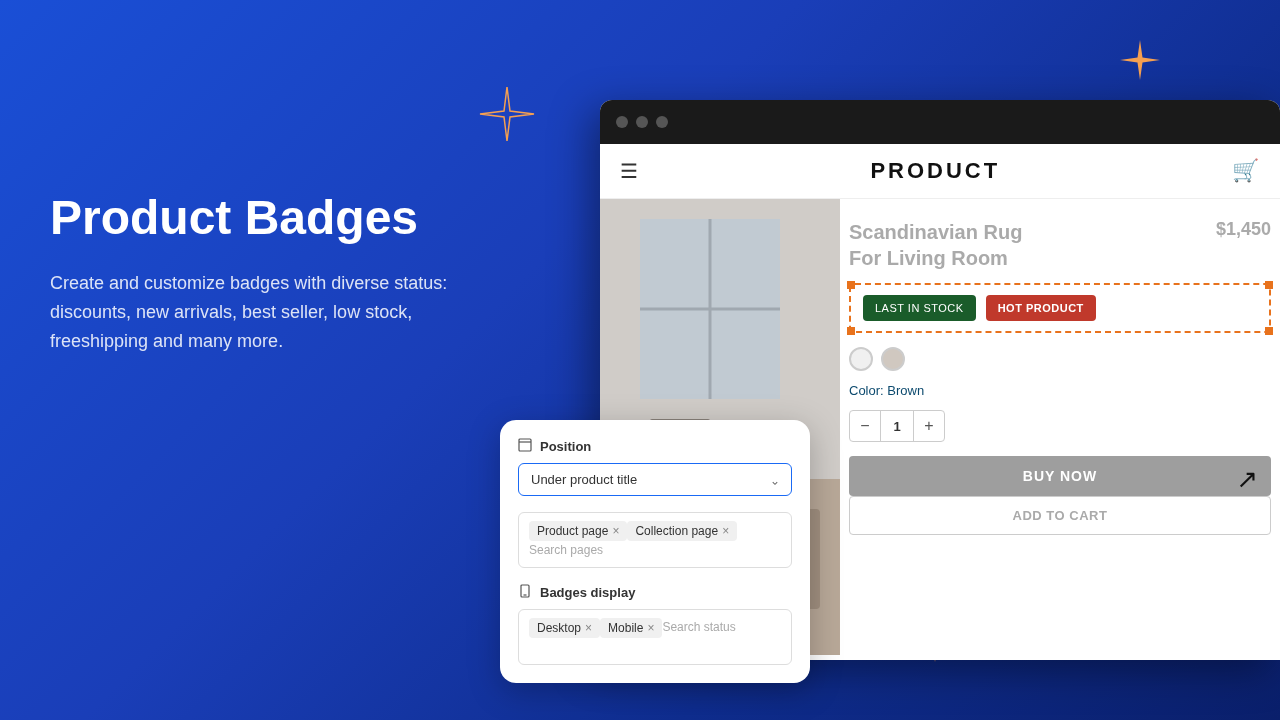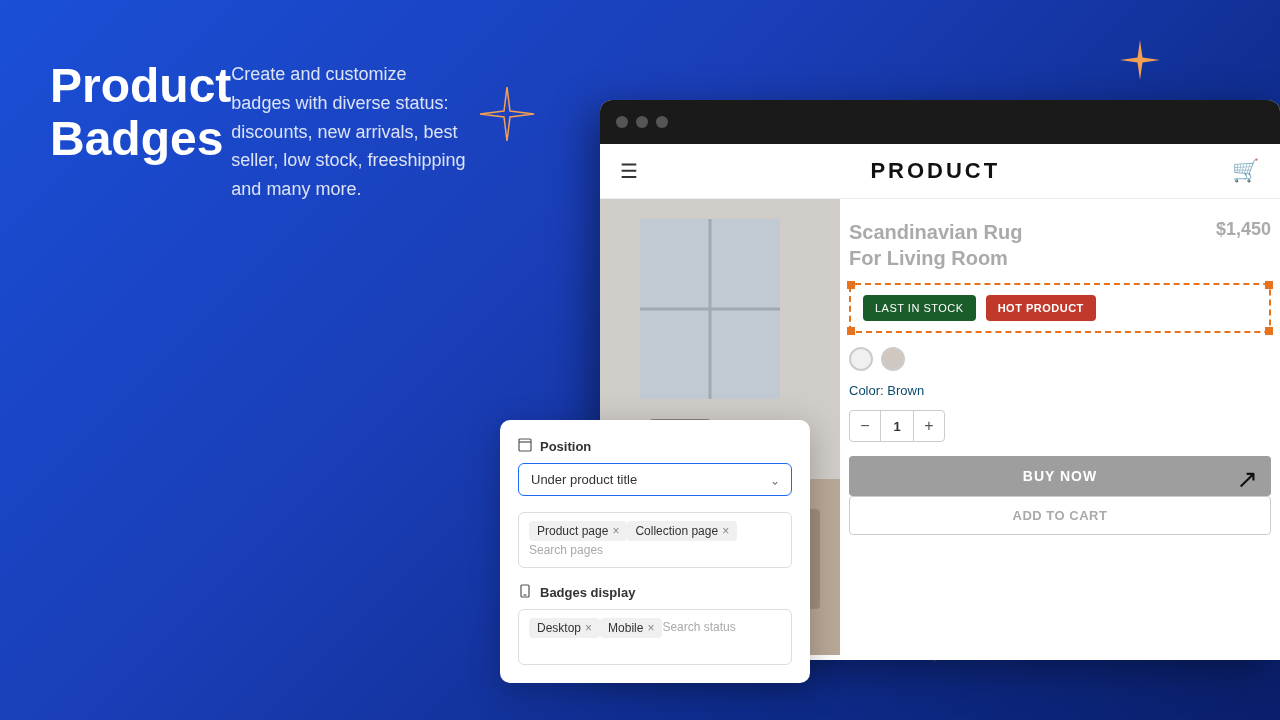--- a/index.html
+++ b/index.html
@@ -14,21 +14,21 @@
 
     
     .left-section {
       position: absolute;
       left: 0;
       top: 0;
       width: 520px;
       height: 548px;
       padding: 60px 50px;
       display: flex;
-      flex-direction: row;
+      flex-direction: column;
       justify-content: center;
     }
 
     .main-title {
       font-size: 48px;
       font-weight: 800;
       color: #ffffff;
       line-height: 1.1;
       margin-bottom: 24px;
     }
@@ -332,21 +332,21 @@
       text-transform: uppercase;
     }
 
     
     .settings-panel {
       position: absolute;
       left: 500px;
       top: 420px;
       width: 310px;
       background: #ffffff;
-      border-radius: 10px;
+      border-radius: 16px;
       box-shadow: 0 8px 32px rgba(0,0,0,0.25);
       padding: 18px;
       z-index: 100;
     }
 
     .panel-section {
       margin-bottom: 16px;
     }
 
     .panel-section:last-child {

